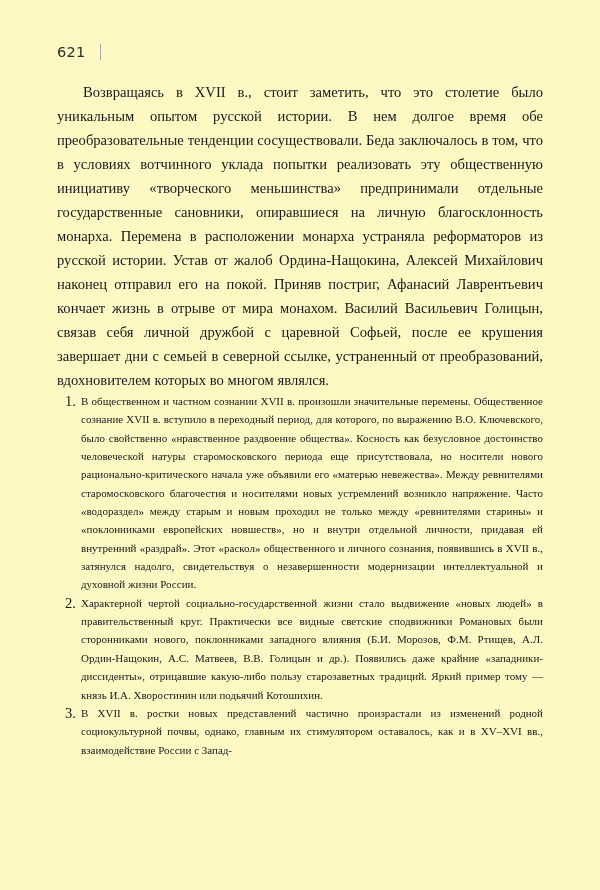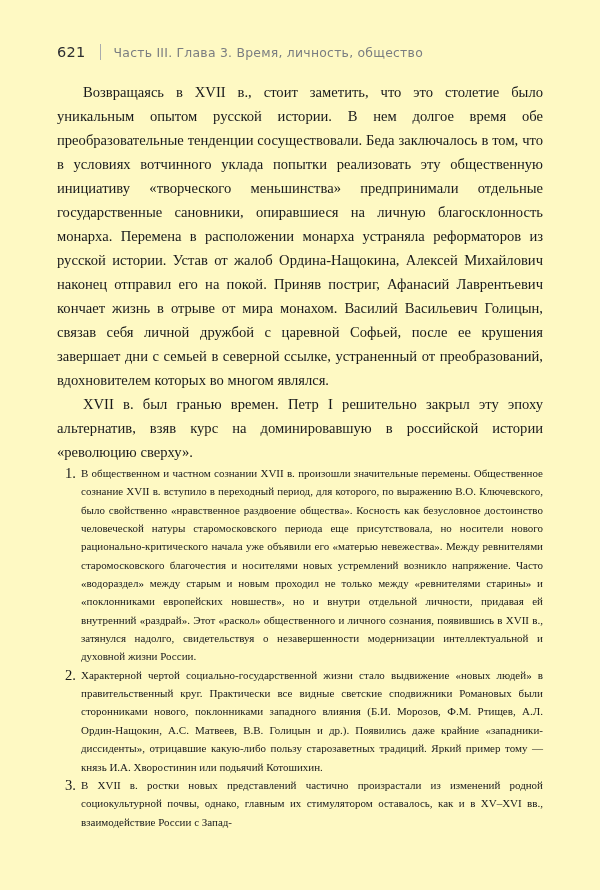--- a/index.html
+++ b/index.html
@@ -128,27 +128,25 @@
   }
 </style>
 </head>
 <body>
 
 <div class="page">
 
   <div class="running-head">
     <span class="folio">621</span>
     <span class="head-rule"></span>
-    <span class="head-title">Часть III. Глава 3. Время, личность, общество</span>
   </div>
 
   <div class="textblock">
 
     <p class="body">Возвращаясь в XVII в., стоит заметить, что это столетие было уникальным опытом русской истории. В нем долгое время обе преобразовательные тенденции сосуществовали. Беда заключалось в том, что в условиях вотчинного уклада попытки реализовать эту общественную инициативу «творческого меньшинства» предпринимали отдельные государственные сановники, опиравшиеся на личную благосклонность монарха. Перемена в расположении монарха устраняла реформаторов из русской истории. Устав от жалоб Ордина-Нащокина, Алексей Михайлович наконец отправил его на покой. Приняв постриг, Афанасий Лаврентьевич кончает жизнь в отрыве от мира монахом. Василий Васильевич Голицын, связав себя личной дружбой с царевной Софьей, после ее крушения завершает дни с семьей в северной ссылке, устраненный от преобразований, вдохновителем которых во многом являлся.</p>
-    <p class="body">XVII в. был гранью времен. Петр I решительно закрыл эту эпоху альтернатив, взяв курс на доминировавшую в российской истории «революцию сверху».</p>
 
 
     <ol class="conclusions">
       <li>
         <p>В общественном и частном сознании XVII в. произошли значительные перемены. Общественное сознание XVII в. вступило в переходный период, для которого, по выражению В.О. Ключевского, было свойственно «нравственное раздвоение общества». Косность как безусловное достоинство человеческой натуры старомосковского периода еще присутствовала, но носители нового рационально-критического начала уже объявили его «матерью невежества». Между ревнителями старомосковского благочестия и носителями новых устремлений возникло напряжение. Часто «водораздел» между старым и новым проходил не только между «ревнителями старины» и «поклонниками европейских новшеств», но и внутри отдельной личности, придавая ей внутренний «раздрай». Этот «раскол» общественного и личного сознания, появившись в XVII в., затянулся надолго, свидетельствуя о незавершенности модернизации интеллектуальной и духовной жизни России.</p>
       </li>
       <li>
         <p>Характерной чертой социально-государственной жизни стало выдвижение «новых людей» в правительственный круг. Практически все видные светские сподвижники Романовых были сторонниками нового, поклонниками западного влияния (Б.И. Морозов, Ф.М. Ртищев, А.Л. Ордин-Нащокин, А.С. Матвеев, В.В. Голицын и др.). Появились даже крайние «западники-диссиденты», отрицавшие какую-либо пользу старозаветных традиций. Яркий пример тому — князь И.А. Хворостинин или подьячий Котошихин.</p>
       </li>
       <li>

